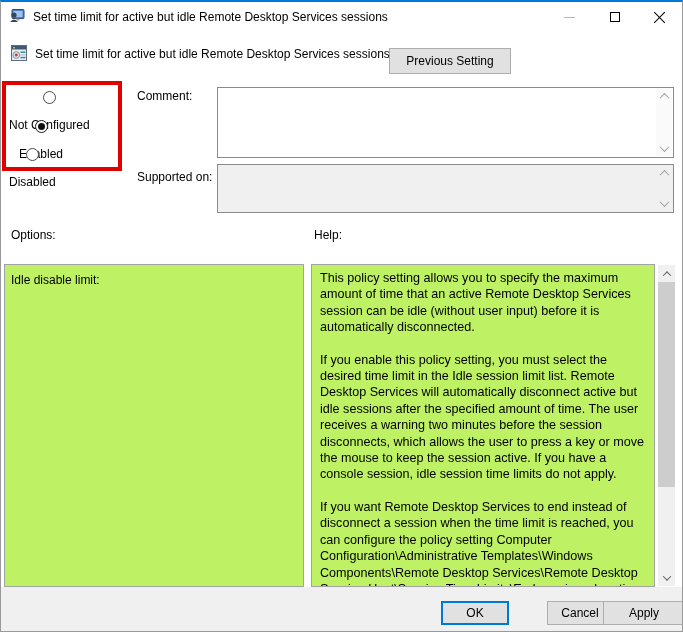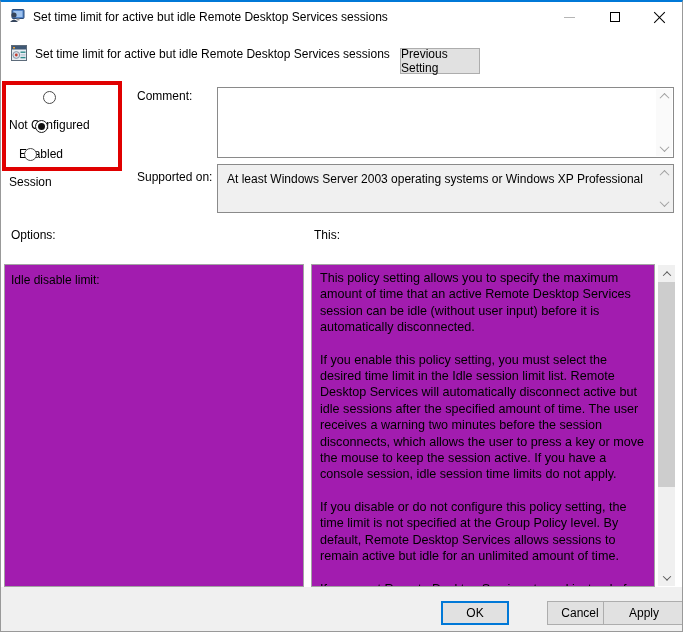--- a/index.html
+++ b/index.html
@@ -24,21 +24,21 @@
   .glyph-close::before,.glyph-close::after { content:""; position:absolute; left:-1px; top:6px; width:15px; height:1px; background:#000; }
   .glyph-close::before { transform:rotate(45deg); } .glyph-close::after { transform:rotate(-45deg); }
 
   
   #setting-icon { left:10px; top:43px; width:16px; height:16px; }
   #header-title { left:34px; top:45px; white-space:nowrap; }
   .win-btn {
     background:#e1e1e1; border:1px solid #adadad; display:flex; align-items:center;
     justify-content:center; font-size:12px; cursor:default;
   }
-  #prev-btn { left:399px; top:46px; width:80px; height:26px; }
+  #prev-btn { left:388px; top:46px; width:122px; height:26px; }
   #next-btn { left:510px; top:46px; width:97px; height:26px; }
 
   
   #annotation-rect { left:1px; top:79px; width:120px; height:90px; border:4px solid #e00000; z-index:50; pointer-events:none; }
 
   
   .radio-row { left:8px; height:16px; display:flex; align-items:center; gap:14px;flex-direction:column; }
   .radio-circle { width:13px; height:13px; border:1px solid #4a4a4a; border-radius:50%; background:#fff; position:relative; flex:0 0 auto; }
   .radio-row.selected .radio-circle { border-color:#1a1a1a; }
   .radio-row.selected .radio-circle::after { content:""; position:absolute; left:2px; top:2px; width:7px; height:7px; border-radius:50%; background:#101010; }
@@ -48,21 +48,21 @@
   .scrollbox { border:1px solid #8a8a8a; background:#fff; }
   .scrollcol { position:absolute; right:1px; top:1px; bottom:1px; width:16px; display:flex; flex-direction:column; justify-content:space-between; align-items:center; padding:4px 0; background:#fafafa; }
   #supported-box { background:#f0f0f0; }
   #supported-box .scrollcol { background:#f0f0f0; }
   .chev { display:block; width:7px; height:7px; border-style:solid; border-width:1.4px 1.4px 0 0; border-color:#a0a0a0; }
   .chev.up { transform:rotate(-45deg) translate(-1px,1px); }
   .chev.down { transform:rotate(135deg) translate(-1px,1px); }
   #supported-text { position:absolute; left:9px; top:7px; right:22px; }
 
   
-  .panel { border:1px solid #a3a3a3; background:#a21caf; }
+  .panel { border:1px solid #a3a3a3; background:#bef264; }
   #options-panel { left:3px; top:262px; width:300px; height:323px; }
   #help-box { left:310px; top:262px; width:344px; height:323px; overflow:hidden; }
   #help-text { position:absolute; left:8px; top:5px; width:330px; line-height:16.4px; font-size:12.6px; }
   #help-text p { margin-bottom:16px; }
 
   #idle-label { left:10px; top:271px; }
   #idle-combo {
     left:110px; top:266px; width:122px; height:25px;
     background:linear-gradient(#f3f3f3,#ebebeb); border:1px solid #767676;
     display:flex; align-items:center; padding:0 8px; cursor:default;
@@ -126,52 +126,50 @@
   <div class="abs radio-row" style="top:89px;">
     <span class="radio-circle"></span>
     <span>Not Configured</span>
   </div>
   <div class="abs radio-row selected" style="top:118px;margin-left:10px;">
     <span class="radio-circle"></span>
     <span>Enabled</span>
   </div>
   <div class="abs radio-row" style="top:146px;">
     <span class="radio-circle"></span>
-    <span>Session</span>
+    <span>Disabled</span>
   </div>
 
   <span class="abs field-label" style="left:136px; top:87px;">Comment:</span>
   <div class="abs scrollbox" style="left:216px; top:85px; width:457px; height:71px;">
     <span></span>
     <div class="scrollcol">
       <span class="chev up"></span>
       <span class="chev down"></span>
     </div>
   </div>
 
   <span class="abs field-label" style="left:136px; top:168px;text-align:right;">Supported on:</span>
   <div id="supported-box" class="abs scrollbox" style="left:216px; top:162px; width:457px; height:49px;">
-    <span id="supported-text">At least Windows Server 2003 operating systems or Windows XP Professional</span>
     <div class="scrollcol">
       <span class="chev up"></span>
       <span class="chev down"></span>
     </div>
   </div>
 
   <span class="abs" style="left:10px; top:226px;">Options:</span>
-  <span class="abs" style="left:313px; top:226px;">This:</span>
+  <span class="abs" style="left:313px; top:226px;">Help:</span>
 
   <div id="options-panel" class="abs panel"></div>
   <span id="idle-label" class="abs">Idle disable limit:</span>
 
   <div id="help-box" class="abs panel">
     <div id="help-text">
       <p>This policy setting allows you to specify the maximum amount of time that an active Remote Desktop Services session can be idle (without user input) before it is automatically disconnected.</p>
       <p>If you enable this policy setting, you must select the desired time limit in the Idle session limit list. Remote Desktop Services will automatically disconnect active but idle sessions after the specified amount of time. The user receives a warning two minutes before the session disconnects, which allows the user to press a key or move the mouse to keep the session active. If you have a console session, idle session time limits do not apply.</p>
-      <p>If you disable or do not configure this policy setting, the time limit is not specified at the Group Policy level. By default, Remote Desktop Services allows sessions to remain active but idle for an unlimited amount of time.</p>
       <p>If you want Remote Desktop Services to end instead of disconnect a session when the time limit is reached, you can configure the policy setting Computer Configuration\Administrative Templates\Windows Components\Remote Desktop Services\Remote Desktop Session Host\Session Time Limits\End session when time limits are reached.</p>
     </div>
   </div>
   <div id="help-scrollbar" class="abs">
     <div id="sb-up" class="sb-arrow">
         <span class="chev up"></span>
       </div>
     <div id="sb-thumb"></div>
     <div id="sb-down" class="sb-arrow">
         <span class="chev down"></span>

